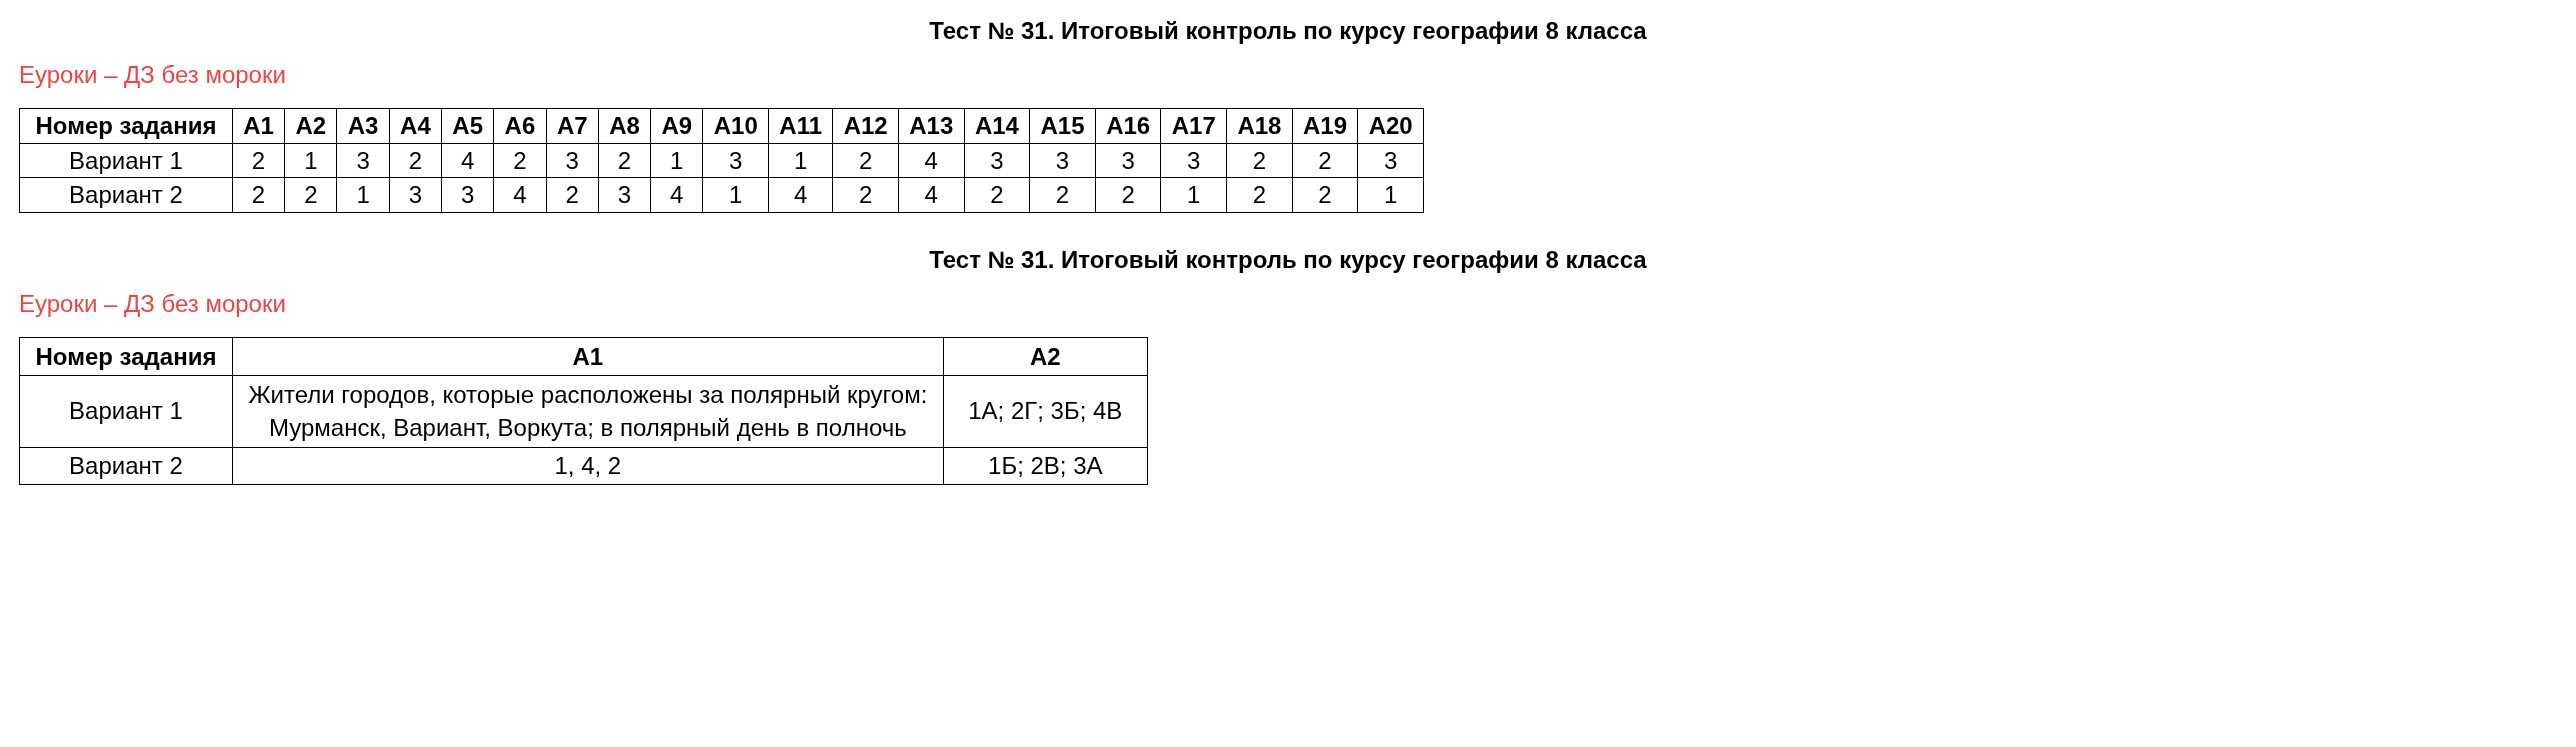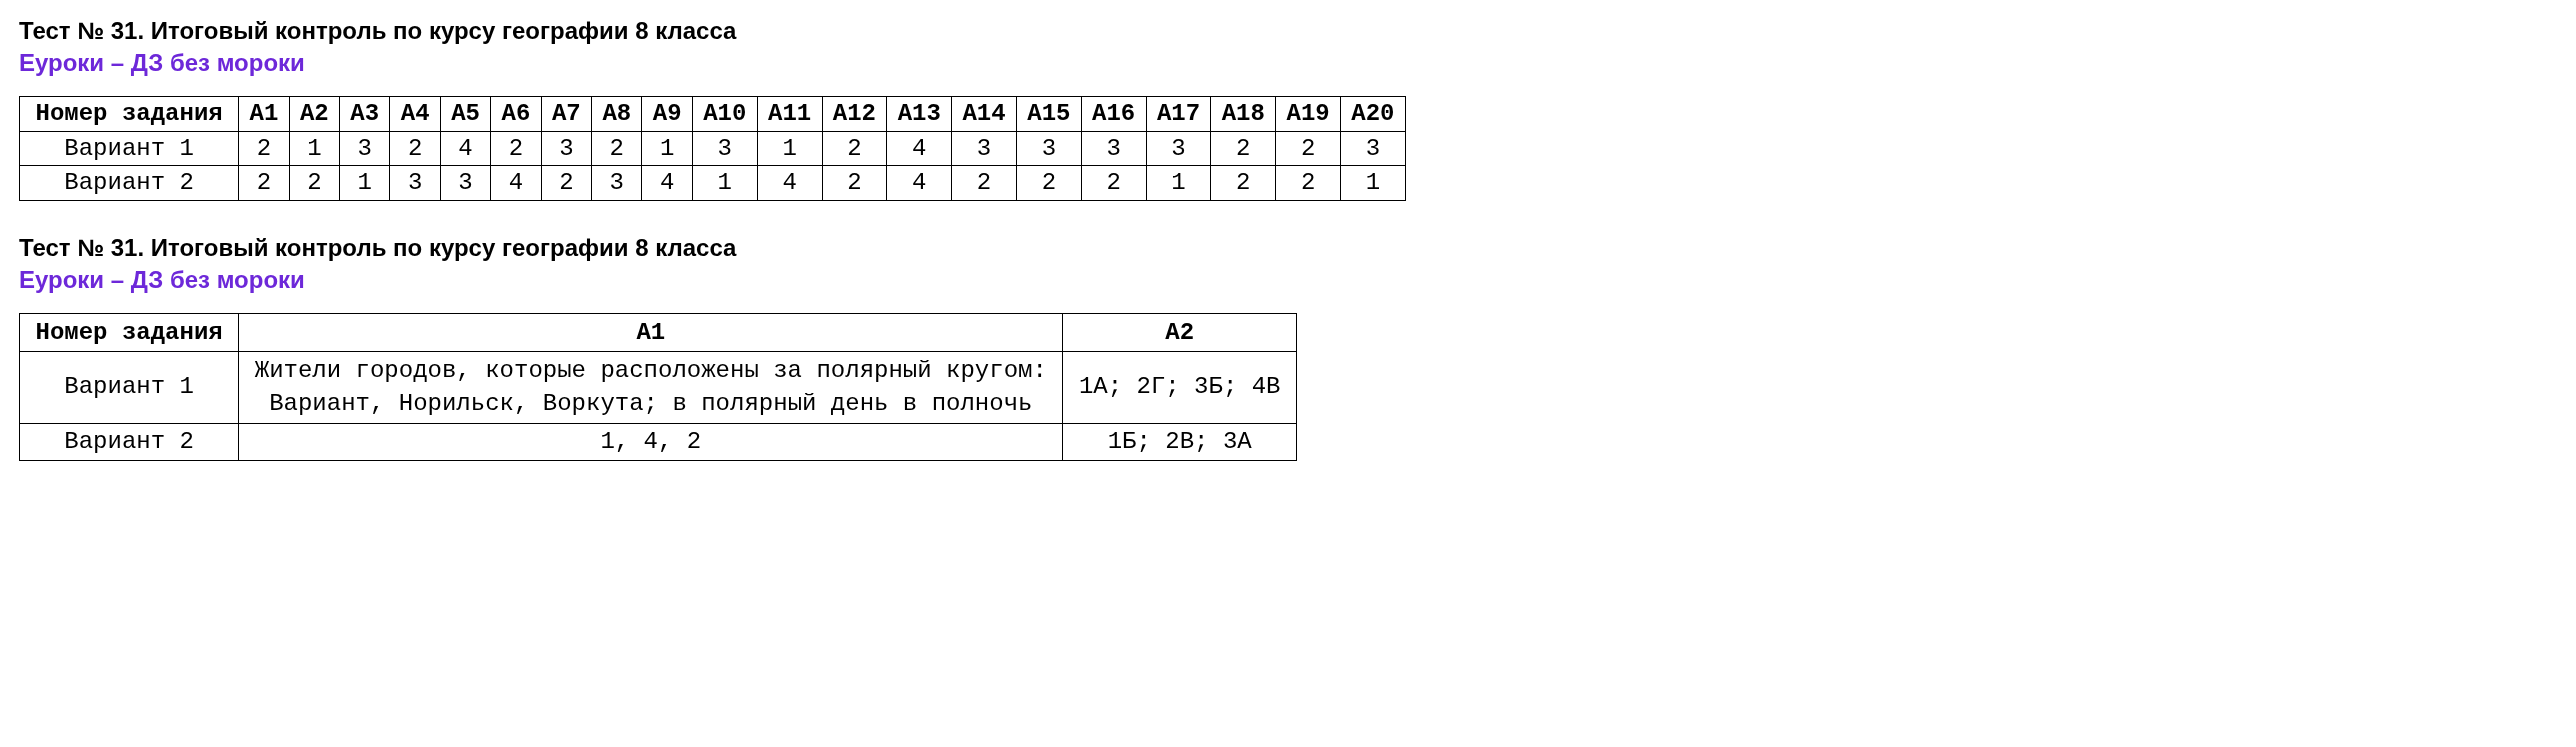--- a/index.html
+++ b/index.html
@@ -6,30 +6,30 @@
     font-family: Arial, Helvetica, sans-serif;
     font-size: 24px;
     margin: 0;
     padding: 15.5px 19px;
     background: #fff;
     color: #000;
   }
   .title {
     font-weight: bold;
     margin: 1.7px 0 3.4px 0;
+    text-align: center;
   }
   .subtitle {
-    color: #6d28d9;
-    font-weight: bold;
-    margin: 4px 0 19px 0;
+    color: #ef4444;
+    font-weight: normal;
+    margin: 16px 0 19px 0;
   }
   table {
     border-collapse: collapse;
     margin-bottom: 0;
-    font-family: Liberation Mono, monospace;
   }
   td, th {
     border: 1.7px solid #000;
     padding: 0 10.3px;
     text-align: center;
     line-height: 1.4;
     font-weight: normal;
   }
   .hdr {
     font-weight: bold;
@@ -139,21 +139,21 @@
     <tbody>
         <tr>
       <td class="hdr rowlabel">Номер задания</td>
       <td class="hdr a1col">А1</td>
       <td class="hdr a2col">А2</td>
     </tr>
     <tr>
       <td class="rowlabel">Вариант 1</td>
       <td class="a1col">
         <span>Жители городов, которые расположены за полярный кругом:</span><br>
-        <span>Вариант, Норильск, Воркута; в полярный день в полночь</span>
+        <span>Мурманск, Вариант, Воркута; в полярный день в полночь</span>
       </td>
       <td class="a2col">1А; 2Г; 3Б; 4В</td>
     </tr>
     <tr>
       <td class="rowlabel">Вариант 2</td>
       <td class="a1col">1, 4, 2</td>
       <td class="a2col">1Б; 2В; 3А</td>
     </tr>
   </tbody>
     </table>

